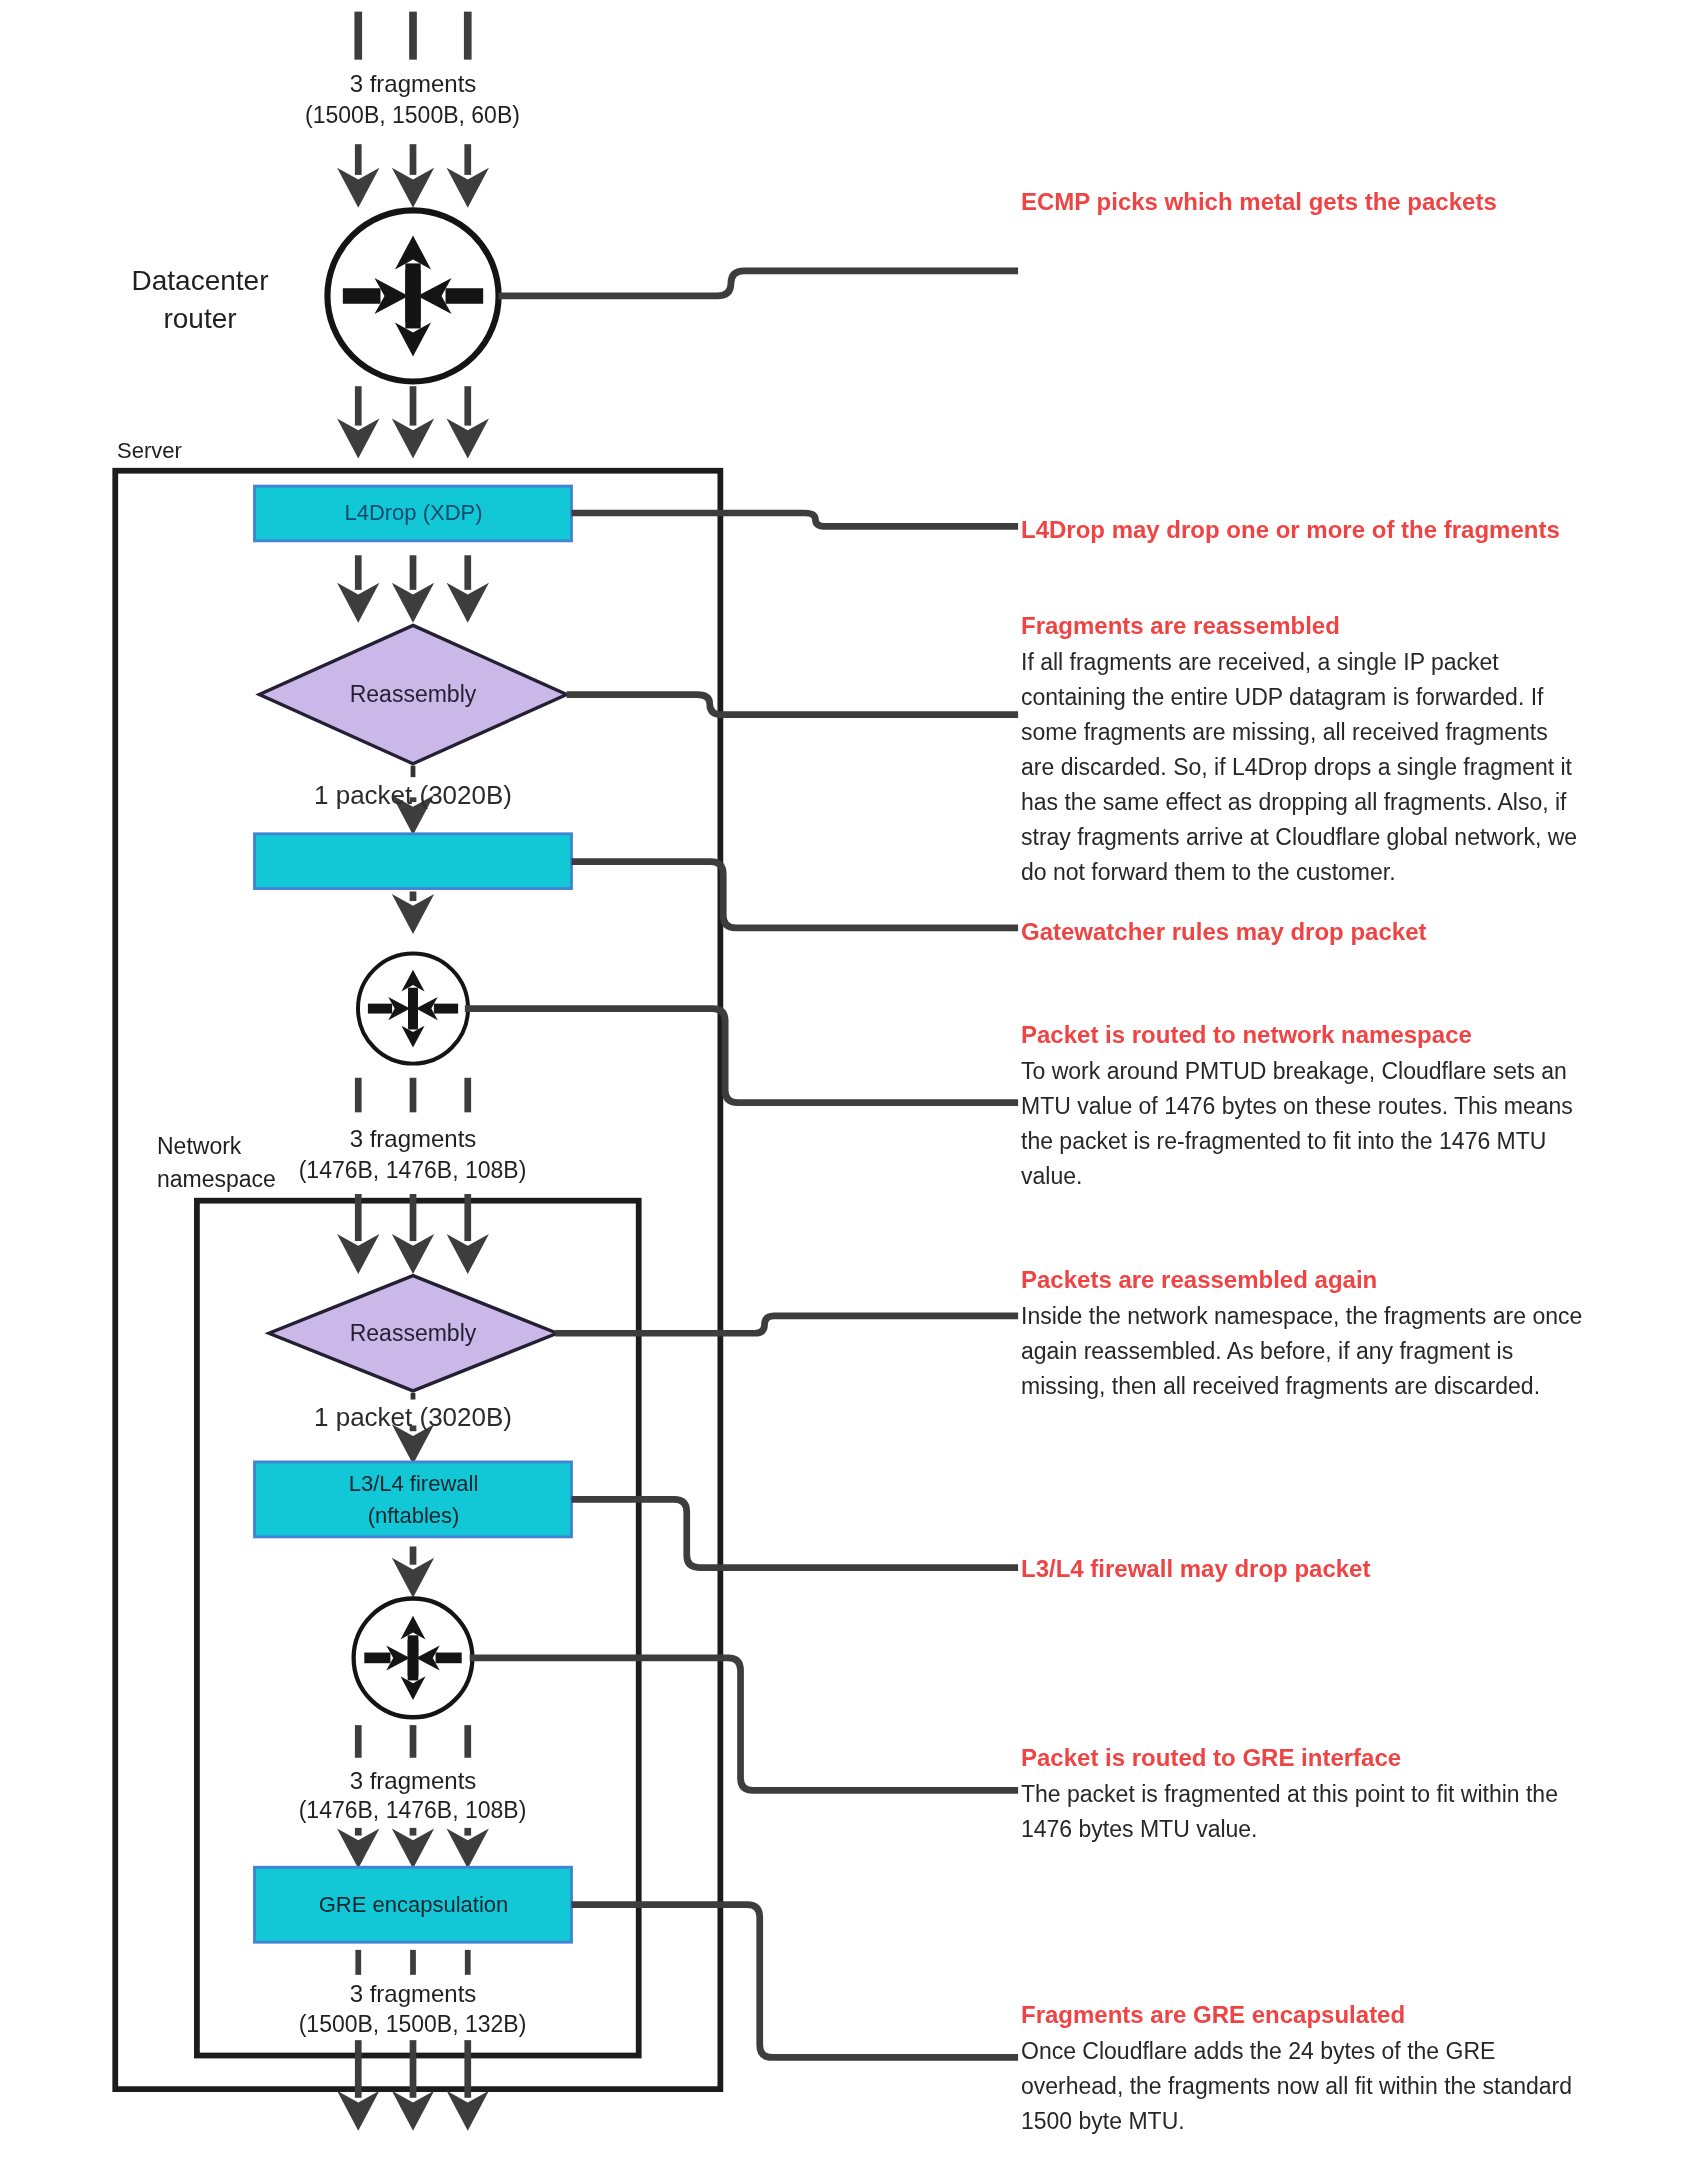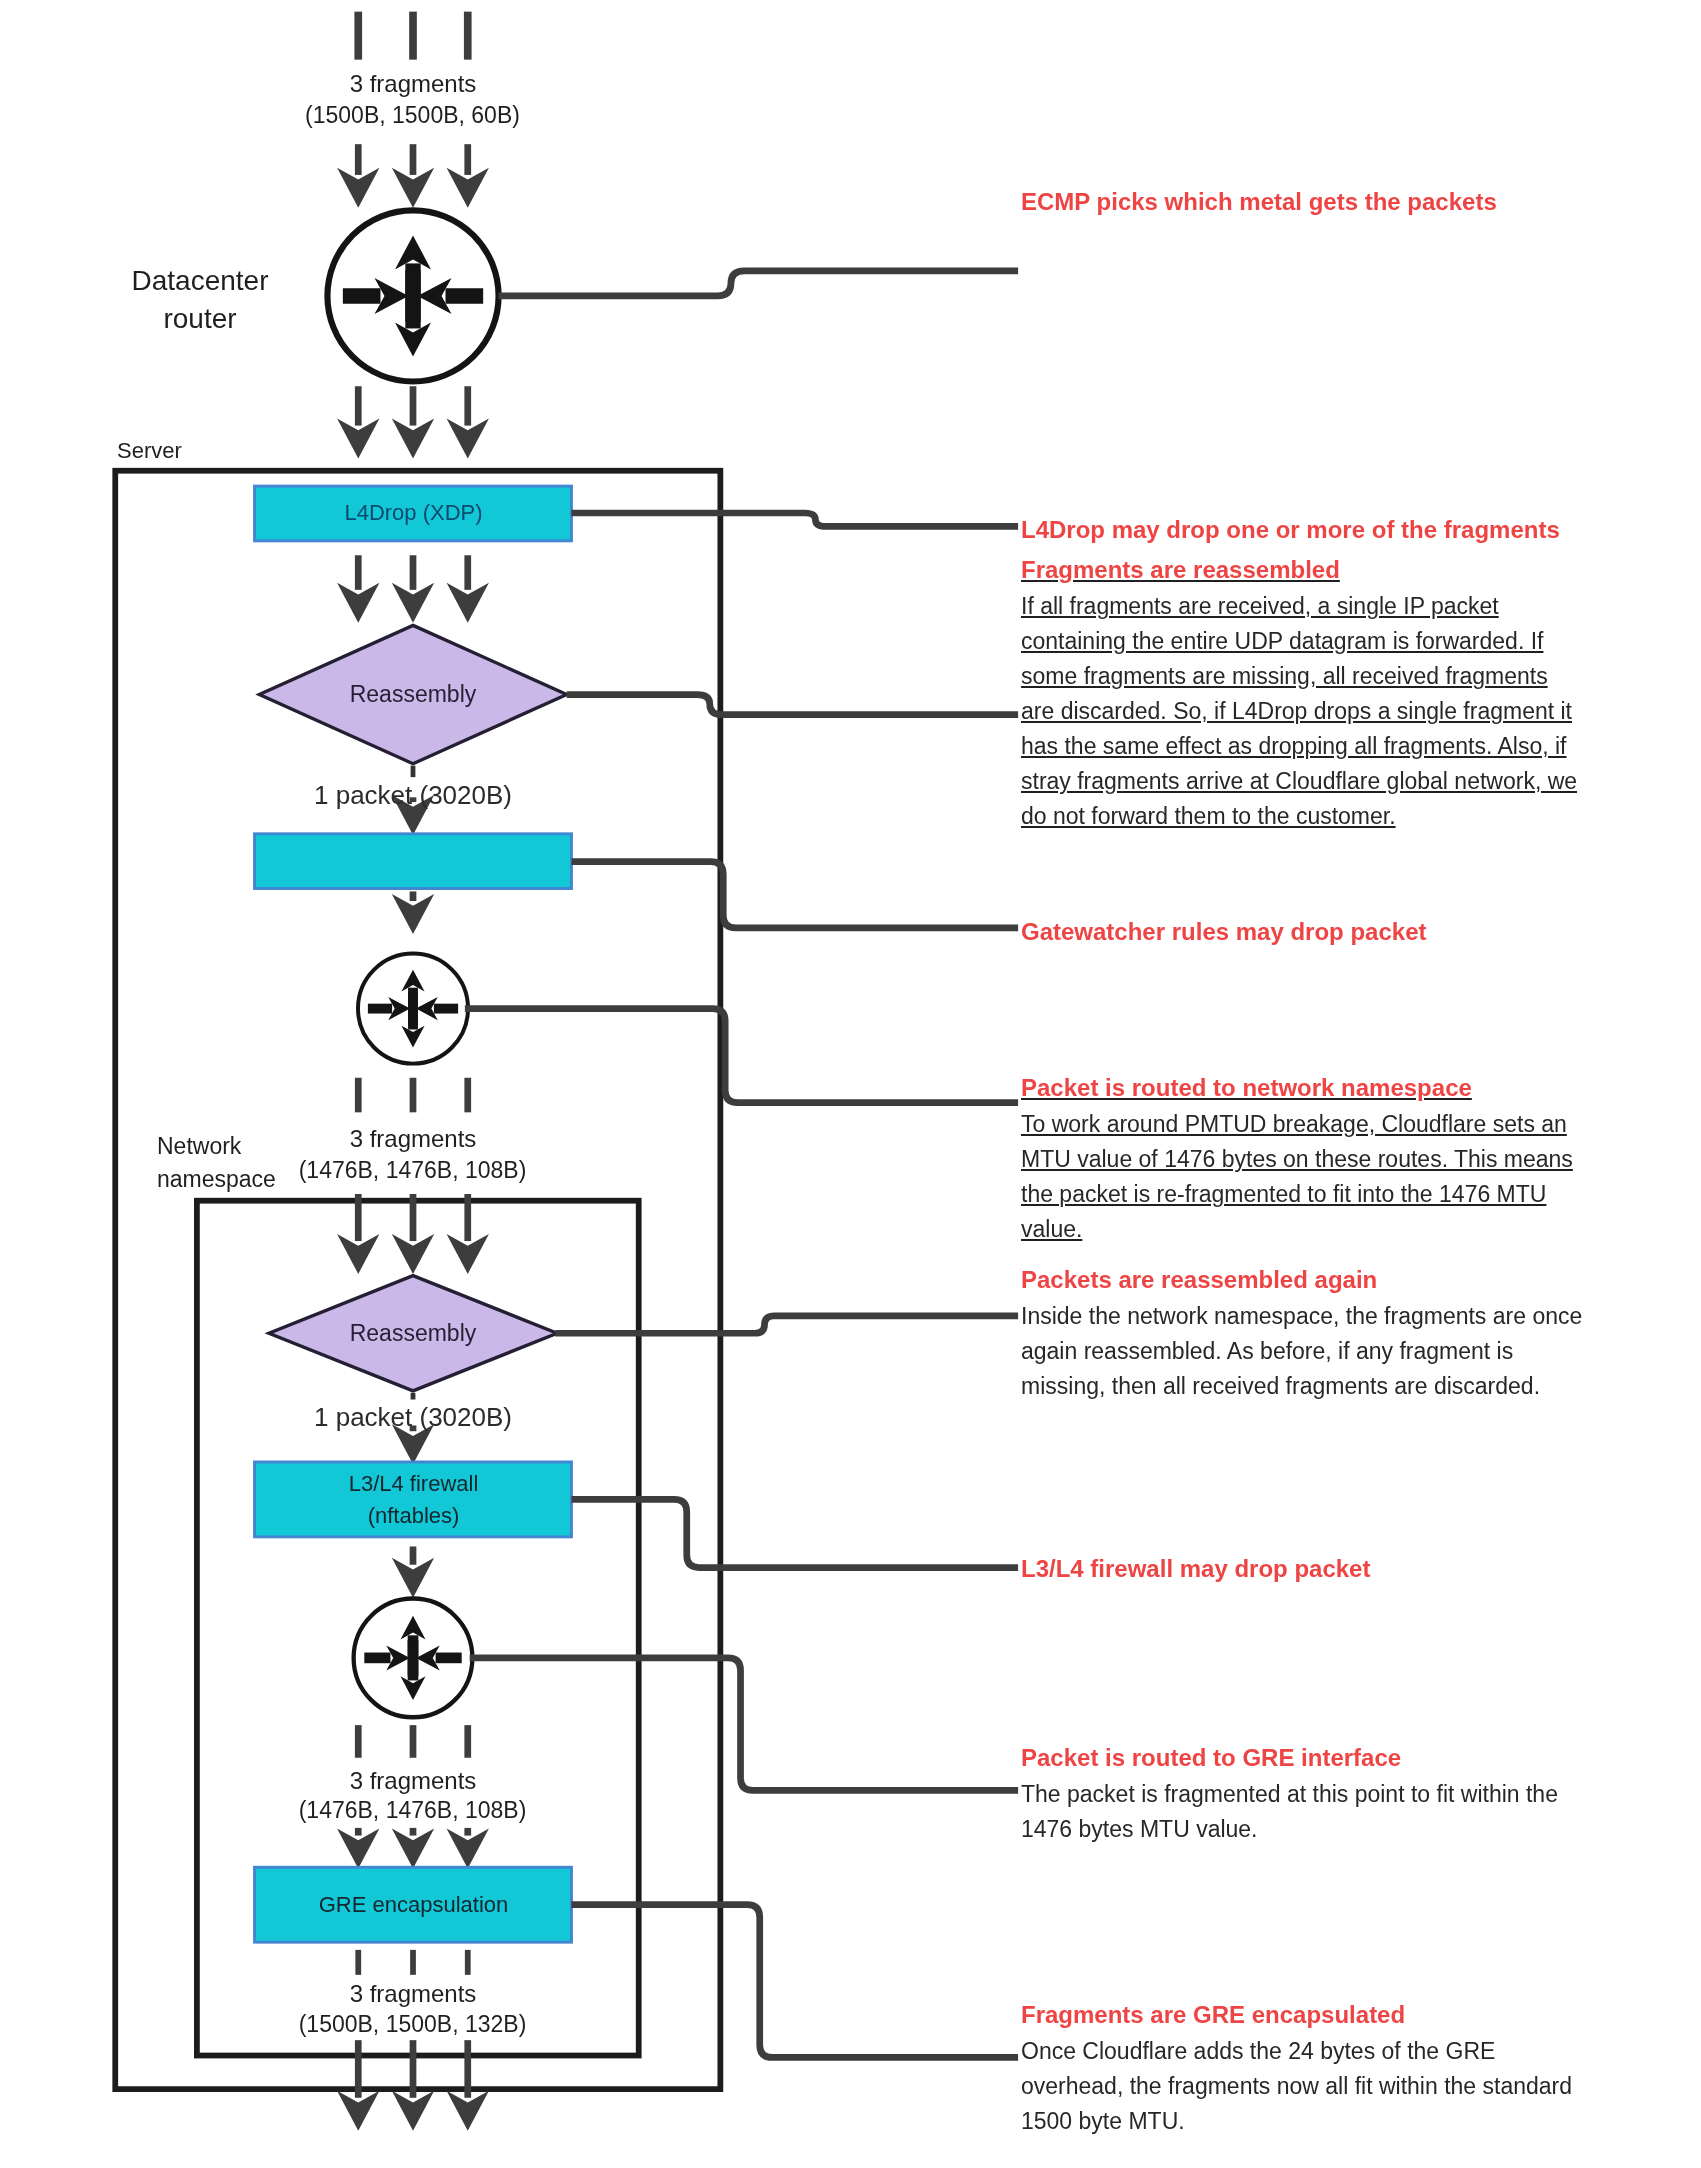--- a/index.html
+++ b/index.html
@@ -189,35 +189,35 @@
   <div class="lbl" style="left:288px;top:1979px;width:250px;height:29px;font-size:24px;">3 fragments</div>
   <div class="lbl" style="left:259px;top:2010px;width:307px;height:29px;font-size:23px;">(1500B, 1500B, 132B)</div>
 
   <div class="ann" style="top:185px;">
     <div class="h">ECMP picks which metal gets the packets</div>
   </div>
   <div class="ann" style="top:513px;">
     <div class="h">L4Drop may drop one or more of the fragments</div>
     <div class="b"></div>
   </div>
-  <div class="ann" style="top:553px;text-decoration:underline;">
+  <div class="ann" style="top:609px;">
     <div class="h">Fragments are reassembled</div>
     <div class="b">If all fragments are received, a single IP packet
 containing the entire UDP datagram is forwarded. If
 some fragments are missing, all received fragments
 are discarded. So, if L4Drop drops a single fragment it
 has the same effect as dropping all fragments. Also, if
 stray fragments arrive at Cloudflare global network, we
 do not forward them to the customer.</div>
   </div>
   <div class="ann" style="top:915px;">
     <div class="h">Gatewatcher rules may drop packet</div>
     <div class="b"></div>
   </div>
-  <div class="ann" style="top:1071px;text-decoration:underline;">
+  <div class="ann" style="top:1018px;">
     <div class="h">Packet is routed to network namespace</div>
     <div class="b">To work around PMTUD breakage, Cloudflare sets an
 MTU value of 1476 bytes on these routes. This means
 the packet is re-fragmented to fit into the 1476 MTU
 value.</div>
   </div>
   <div class="ann" style="top:1263px;">
     <div class="h">Packets are reassembled again</div>
     <div class="b">Inside the network namespace, the fragments are once
 again reassembled. As before, if any fragment is

